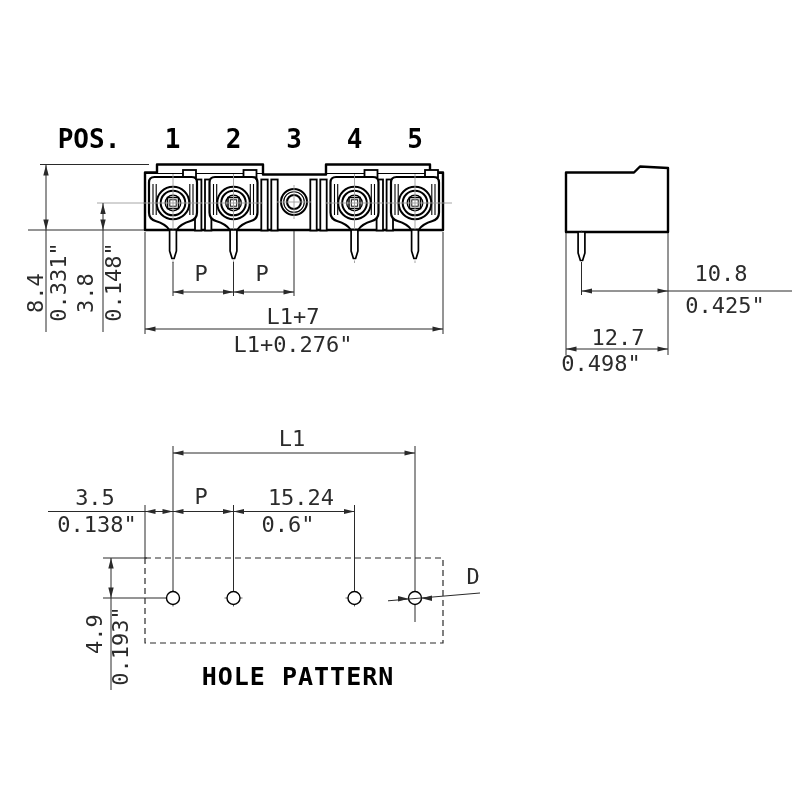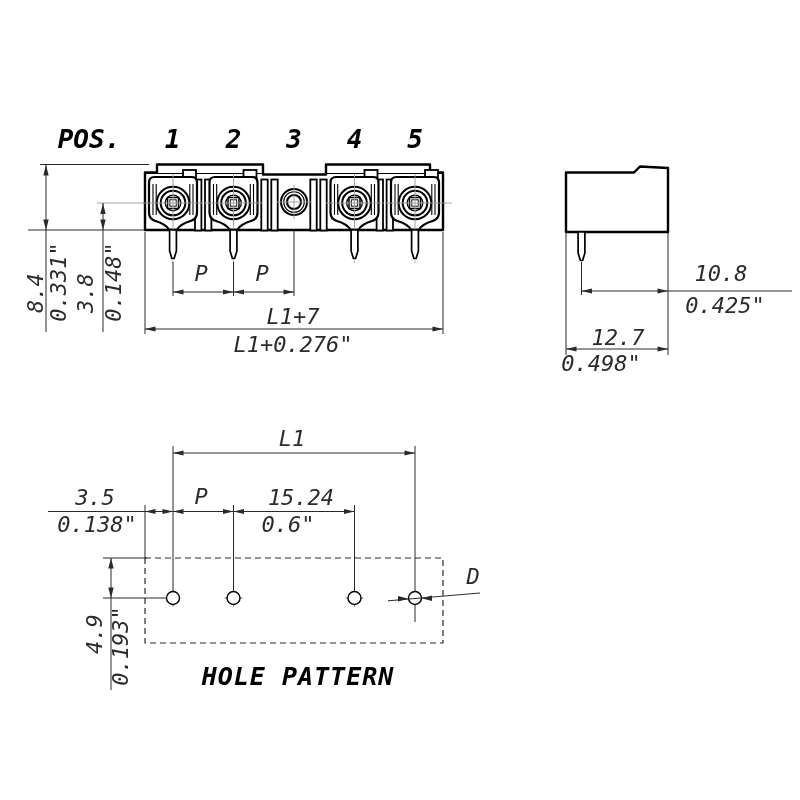--- a/index.html
+++ b/index.html
@@ -1,16 +1,16 @@
 <!DOCTYPE html>
 <html><head>
 <meta charset="utf-8">
 <style>
   html,body{margin:0;padding:0;background:#fff;}
-  #canvas{position:relative;width:800px;height:744px;background:#ffffff;overflow:hidden;font-style:italic;}
+  #canvas{position:relative;width:800px;height:744px;background:#ffffff;overflow:hidden;}
   svg{display:block;}
   .thick{stroke:#000;stroke-width:2.4;fill:#fff;stroke-linejoin:round;}
   .frame{stroke:#000;stroke-width:2.2;fill:#fff;stroke-linejoin:round;}
   .med{stroke:#000;stroke-width:1.8;fill:#fff;}
   .thin{stroke:#000;stroke-width:1.1;fill:none;}
   .dim{stroke:#2a2a2a;stroke-width:1;fill:none;}
   .cl{stroke:#9c9c9c;stroke-width:0.9;fill:none;}
   .cld{stroke:#9c9c9c;stroke-width:0.9;fill:none;stroke-dasharray:4 2.5;}
   .dash{stroke:#2a2a2a;stroke-width:1.2;fill:none;stroke-dasharray:6 4;}
   .hole{stroke:#000;stroke-width:1.4;fill:#fff;}

